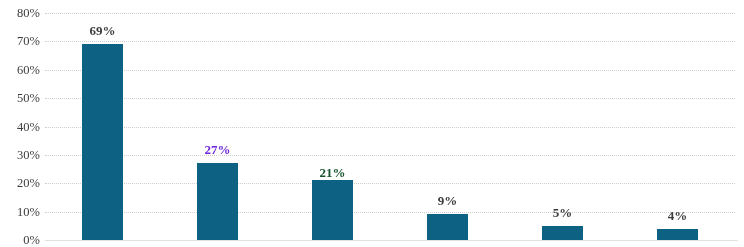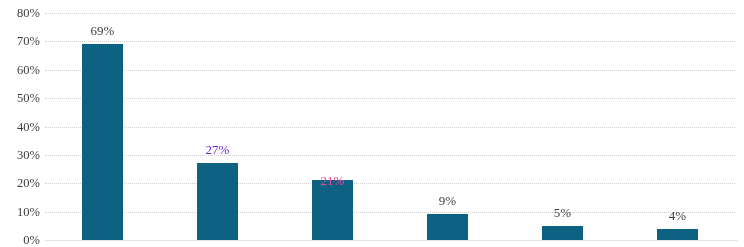--- a/index.html
+++ b/index.html
@@ -17,20 +17,21 @@
     background: #ffffff;
     overflow: hidden;
   }
   
   #plot-area {
     position: absolute;
     left: 45px;
     top: 13px;
     width: 690px;
     height: 227px;
+    font-weight: bold;
   }
   .gridline {
     position: absolute;
     left: 0;
     width: 100%;
     height: 0;
     border-top: 1px dotted #cfcfcf;
   }
   #axis-line {
     position: absolute;
@@ -109,21 +110,21 @@
       <div class="bar-wrap" style="left: 37px; width: 41px;">
         <div class="bar" title="69%" style="height: 195.787px; width: 100%; background: rgb(13, 97, 131);"></div>
         <div class="bar-label" style="bottom: 202.787px; color: rgb(61, 61, 61);">69%</div>
       </div>
       <div class="bar-wrap" style="left: 152px; width: 41px;">
         <div class="bar" title="27%" style="height: 76.6125px; width: 100%; background: rgb(13, 97, 131);"></div>
         <div class="bar-label" style="bottom: 83.6125px; color: #6d28d9;">27%</div>
       </div>
       <div class="bar-wrap" style="left: 267px; width: 41px;">
         <div class="bar" title="21%" style="height: 59.5875px; width: 100%; background: rgb(13, 97, 131);"></div>
-        <div class="bar-label" style="bottom: 53px; color: #ec4899;">21%</div>
+        <div class="bar-label" style="bottom: 61px; color: #14532d;">21%</div>
       </div>
       <div class="bar-wrap" style="left: 382px; width: 41px;">
         <div class="bar" title="9%" style="height: 25.5375px; width: 100%; background: rgb(13, 97, 131);"></div>
         <div class="bar-label" style="bottom: 32.5375px; color: rgb(61, 61, 61);">9%</div>
       </div>
       <div class="bar-wrap" style="left: 497px; width: 41px;">
         <div class="bar" title="5%" style="height: 14.1875px; width: 100%; background: rgb(13, 97, 131);"></div>
         <div class="bar-label" style="bottom: 21.1875px; color: rgb(61, 61, 61);">5%</div>
       </div>
       <div class="bar-wrap" style="left: 612px; width: 41px;">

